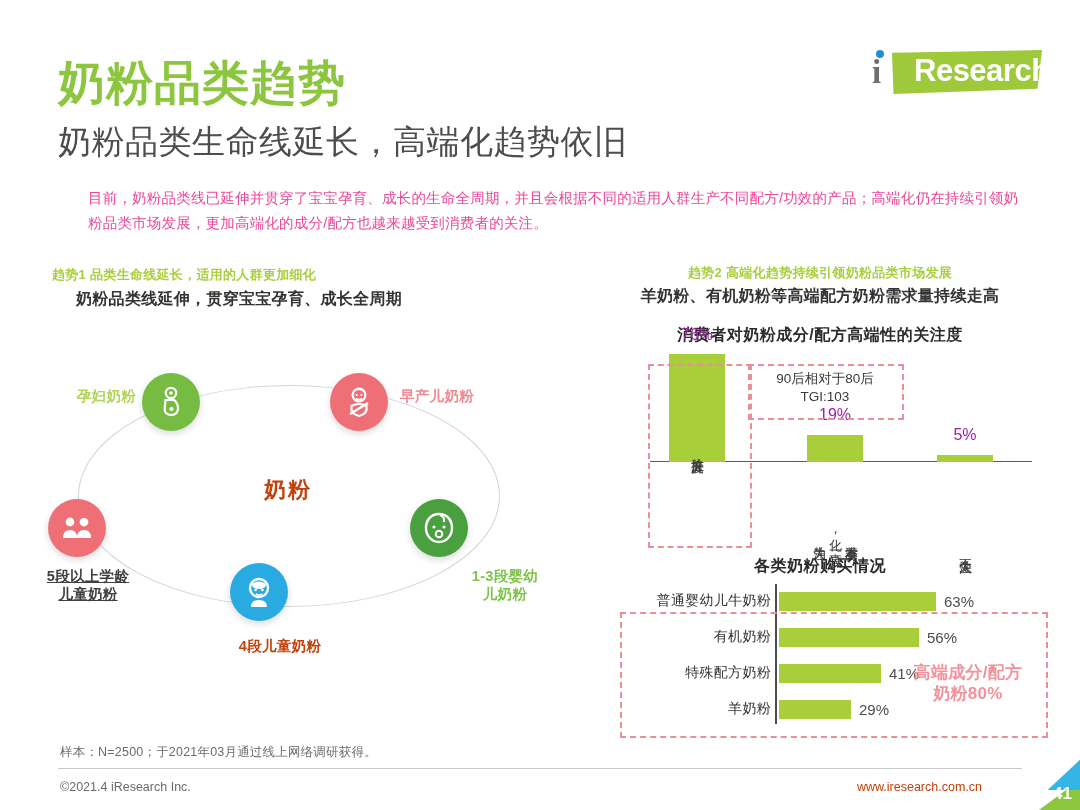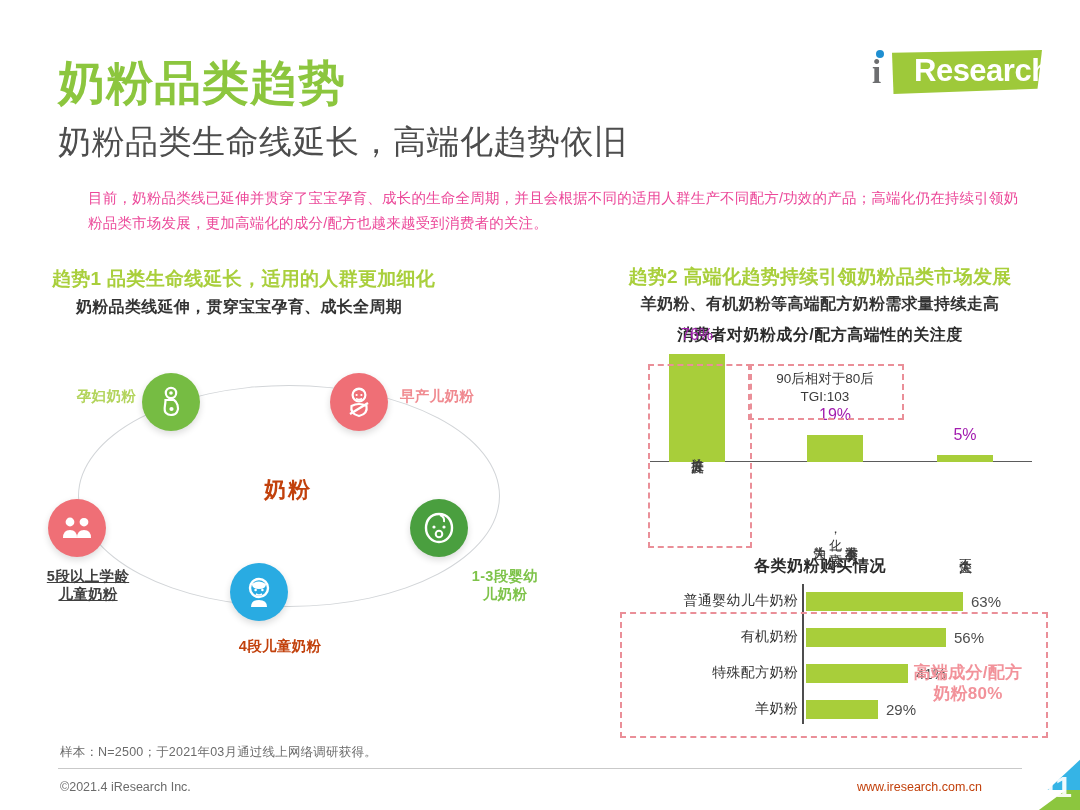--- a/index.html
+++ b/index.html
@@ -43,21 +43,21 @@
     position:absolute;left:58px;top:124px;
     font-size:33px;color:#4d4d4d;font-weight:normal;letter-spacing:0.5px;line-height:1.1;
   }
   .intro{
     position:absolute;left:88px;top:186px;width:940px;
     font-size:14.5px;color:#ec4899;line-height:1.72;letter-spacing:0.2px;
   }
 
   
   .sec-head{position:absolute;}
-  .sec-title{font-size:19px;font-weight:bold;color:#a9cf3c;letter-spacing:0.3px;}
+  .sec-title{font-size:13px;font-weight:bold;color:#a9cf3c;letter-spacing:0.3px;}
   .sec-sub{font-size:16px;font-weight:bold;color:#333;letter-spacing:0.3px;margin-top:5px;}
 
   #left-head{left:52px;top:266px;}
   #left-head .sec-sub{padding-left:24px;}
   #right-head{left:600px;top:264px;text-align:center;width:440px;}
   #right-head .sec-sub{margin-top:4px;}
 
   
   .diagram{position:absolute;left:30px;top:355px;width:560px;height:330px;}
   .ellipse{
@@ -115,21 +115,21 @@
 
   .dash-box{position:absolute;border:2.4px dashed #ea8f98;}
   #dash-col{left:648px;top:364px;width:100px;height:180px;}
   #dash-note{left:748px;top:364px;width:152px;height:52px;}
   .note-text{
     position:absolute;left:752px;top:370px;width:146px;text-align:center;
     font-size:13.5px;color:#3a3a3a;line-height:1.3;
   }
 
   
-  .barchart{position:absolute;left:652px;top:582px;width:424px;height:150px;}
+  .barchart{position:absolute;left:625px;top:582px;width:424px;height:150px;}
   .baxis{position:absolute;left:150px;top:2px;width:1.6px;height:140px;background:#4d4d4d;}
   .brow{position:absolute;left:0;width:424px;height:30px;display:flex;align-items:center;}
   .bname{width:146px;text-align:right;font-size:14px;color:#333;padding-right:6px;letter-spacing:0.3px;}
   .bbar{height:19px;background:#a8ce3a;margin-left:2px;}
   .bval{font-size:15px;color:#4d4d4d;margin-left:8px;}
   #dash-bar{left:620px;top:612px;width:424px;height:122px;}
   .hilite{
     position:absolute;left:898px;top:662px;width:140px;text-align:center;
     font-size:17px;font-weight:bold;color:#f2929a;line-height:1.25;letter-spacing:0.3px;
   }
@@ -137,21 +137,21 @@
   
   .source{position:absolute;left:60px;top:744px;font-size:12.5px;color:#6b6b6b;letter-spacing:0.2px;}
   .rule{position:absolute;left:58px;top:768px;width:964px;height:1px;background:#c9c9c9;}
   .copy{position:absolute;left:60px;top:780px;font-size:12.5px;color:#6b6b6b;}
   .site{position:absolute;right:98px;top:780px;font-size:12.5px;color:#c2410c;}
   .corner{position:absolute;right:0;bottom:0;width:74px;height:56px;overflow:hidden;}
   .corner .c1{position:absolute;right:-6px;bottom:-10px;width:74px;height:52px;background:#8cc63e;
     clip-path:polygon(18% 100%,100% 14%,100% 100%);}
   .corner .c2{position:absolute;right:-4px;bottom:20px;width:52px;height:34px;background:#35b4e6;
     clip-path:polygon(30% 100%,100% 0,100% 100%);}
-  .pagenum{position:absolute;right:8px;bottom:6px;font-size:30px;font-weight:bold;color:#ffffff;opacity:.92;}
+  .pagenum{position:absolute;right:8px;bottom:6px;font-size:17px;font-weight:bold;color:#ffffff;opacity:.92;}
 </style>
 </head>
 <body>
 
 <div class="slide">
 
   <div class="logo">
     <div class="logo-row">
       <div class="logo-green"></div>
       <div class="logo-i-dot"></div>

